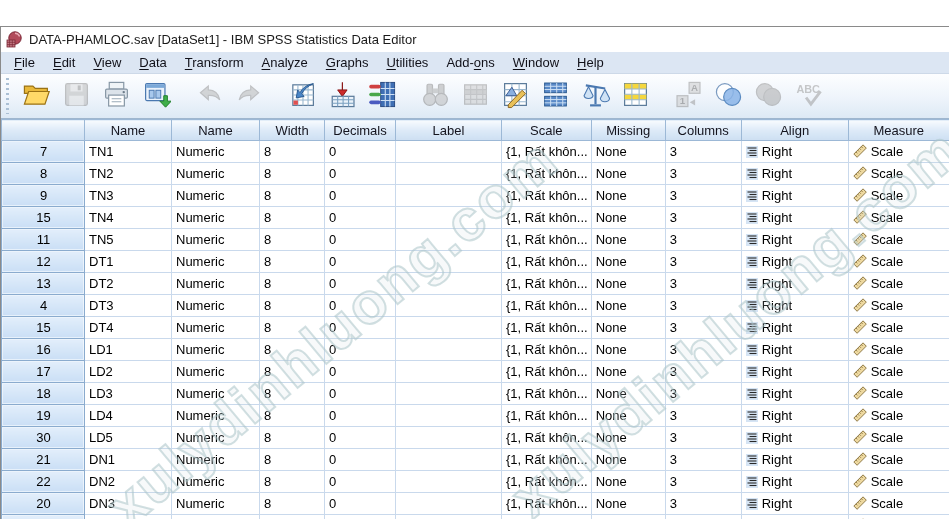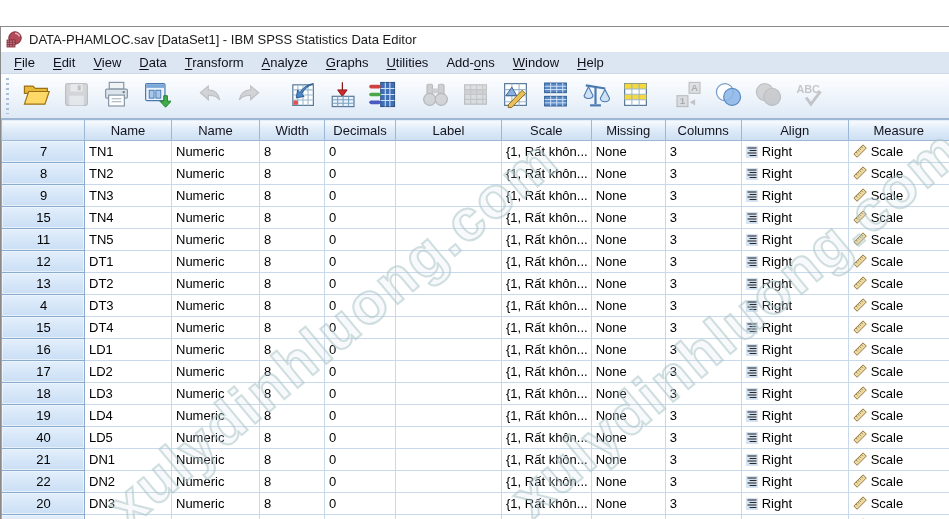--- a/index.html
+++ b/index.html
@@ -596,21 +596,21 @@
                   </g>
                 </svg></span><span>Right</span></td>
             <td><span class="cell-icon"><svg width="14" height="14" viewBox="0 0 14 14">
                   <g transform="rotate(-45 7 7)">
                     <rect x="0.5" y="4.8" width="13" height="4.6" fill="#eed9a0" stroke="#8a7440" stroke-width="0.9"></rect>
                     <path d="M3.5 4.8v2M6 4.8v2M8.5 4.8v2M11 4.8v2" stroke="#8a7440" stroke-width="0.8"></path>
                   </g>
                 </svg></span><span>Scale</span></td>
           </tr>
           <tr>
-            <td class="rownum">40</td>
+            <td class="rownum">30</td>
             <td>LD5</td>
             <td>Numeric</td>
             <td>8</td>
             <td>0</td>
             <td></td>
             <td>{1, Rất khôn...</td>
             <td>None</td>
             <td>3</td>
             <td><span class="cell-icon"><svg width="12" height="12" viewBox="0 0 12 12">
                   <rect width="12" height="12" fill="#d5e4f4"></rect>

